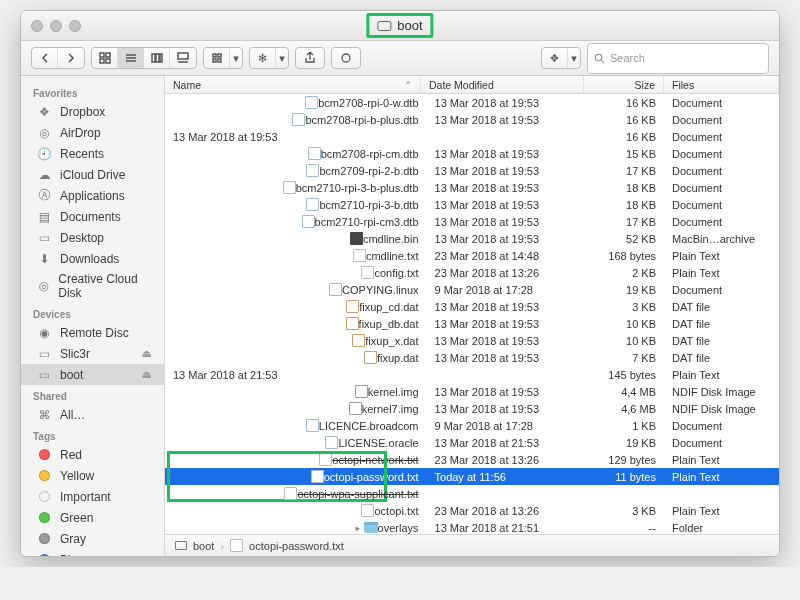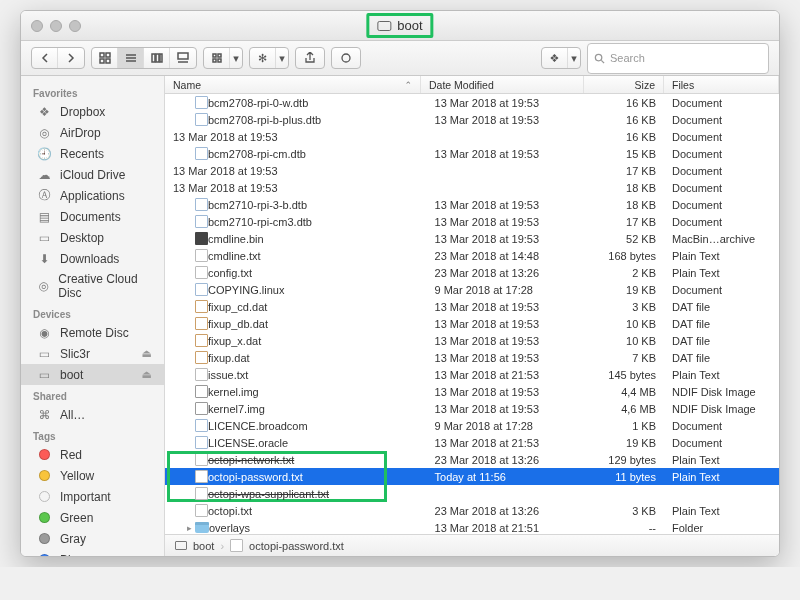--- a/index.html
+++ b/index.html
@@ -108,21 +108,21 @@
   .col-date { flex:1.1;text-align:right; }
   .col-size { width:80px; justify-content:flex-end; }
   .col-kind { width:115px; }
   .filelist { flex:1; overflow:auto; }
   .row {
     display:flex; height:17px; font-size:11px; color:#333;
     align-items:center;
     position: relative;
   }
   .row > div { padding:0 8px; overflow:hidden; white-space:nowrap; text-overflow:ellipsis; }
-  .row .c-name { flex:1.8; display:flex; align-items:center; gap:0; padding-left:22px; }
+  .row .c-name { flex:1.8; display:flex; align-items:center; gap:0; padding-left:22px;justify-content:flex-end; }
   .row .c-date { flex:1.1; color:#333; }
   .row .c-size { width:80px; text-align:right; }
   .row .c-kind { width:115px; }
   .row.selected { background:#1a6fe8; color:#fff; }
   .row.selected .c-date, .row.selected .c-size, .row.selected .c-kind { color:#fff; }
   .row.struck .c-name .txt { text-decoration: line-through; }
   .row .tri { width:8px; font-size:9px; color:#8d8d8d; }
   .fi { width:13px; height:13px; display:inline-flex; align-items:center; justify-content:center; }
   .fi-doc { background:#fff; border:1px solid #9fb9d6; border-radius:1px; }
   .fi-txt { background:#fff; border:1px solid #bbb; border-radius:1px; }
@@ -279,21 +279,21 @@
         <div class="sb-item">
           <span class="ic">▭</span>
           <span>Desktop</span>
         </div>
         <div class="sb-item">
           <span class="ic">⬇</span>
           <span>Downloads</span>
         </div>
         <div class="sb-item">
           <span class="ic">◎</span>
-          <span>Creative Cloud Disc</span>
+          <span>Creative Cloud Disk</span>
         </div>
         <div class="sb-heading">Devices</div>
         <div class="sb-item">
           <span class="ic">◉</span>
           <span>Remote Disc</span>
         </div>
         <div class="sb-item">
           <span class="ic">▭</span>
           <span>Slic3r</span>
           <span class="eject">⏏</span>
@@ -387,25 +387,35 @@
             <div class="c-name">
               <span class="tri"></span>
               <span class="fi fi-doc"></span>
               <span class="txt">bcm2708-rpi-cm.dtb</span>
             </div>
             <div class="c-date">13 Mar 2018 at 19:53</div>
             <div class="c-size">15 KB</div>
             <div class="c-kind">Document</div>
           </div>
           <div class="row">
+            <div class="c-name">
+              <span class="tri"></span>
+              <span class="fi fi-doc"></span>
+              <span class="txt">bcm2709-rpi-2-b.dtb</span>
+            </div>
             <div class="c-date">13 Mar 2018 at 19:53</div>
             <div class="c-size">17 KB</div>
             <div class="c-kind">Document</div>
           </div>
           <div class="row">
+            <div class="c-name">
+              <span class="tri"></span>
+              <span class="fi fi-doc"></span>
+              <span class="txt">bcm2710-rpi-3-b-plus.dtb</span>
+            </div>
             <div class="c-date">13 Mar 2018 at 19:53</div>
             <div class="c-size">18 KB</div>
             <div class="c-kind">Document</div>
           </div>
           <div class="row">
             <div class="c-name">
               <span class="tri"></span>
               <span class="fi fi-doc"></span>
               <span class="txt">bcm2710-rpi-3-b.dtb</span>
             </div>
@@ -497,25 +507,20 @@
             <div class="c-name">
               <span class="tri"></span>
               <span class="fi fi-dat"></span>
               <span class="txt">fixup.dat</span>
             </div>
             <div class="c-date">13 Mar 2018 at 19:53</div>
             <div class="c-size">7 KB</div>
             <div class="c-kind">DAT file</div>
           </div>
           <div class="row">
-            <div class="c-name">
-              <span class="tri"></span>
-              <span class="fi fi-txt"></span>
-              <span class="txt">issue.txt</span>
-            </div>
             <div class="c-date">13 Mar 2018 at 21:53</div>
             <div class="c-size">145 bytes</div>
             <div class="c-kind">Plain Text</div>
           </div>
           <div class="row">
             <div class="c-name">
               <span class="tri"></span>
               <span class="fi fi-img"></span>
               <span class="txt">kernel.img</span>
             </div>

